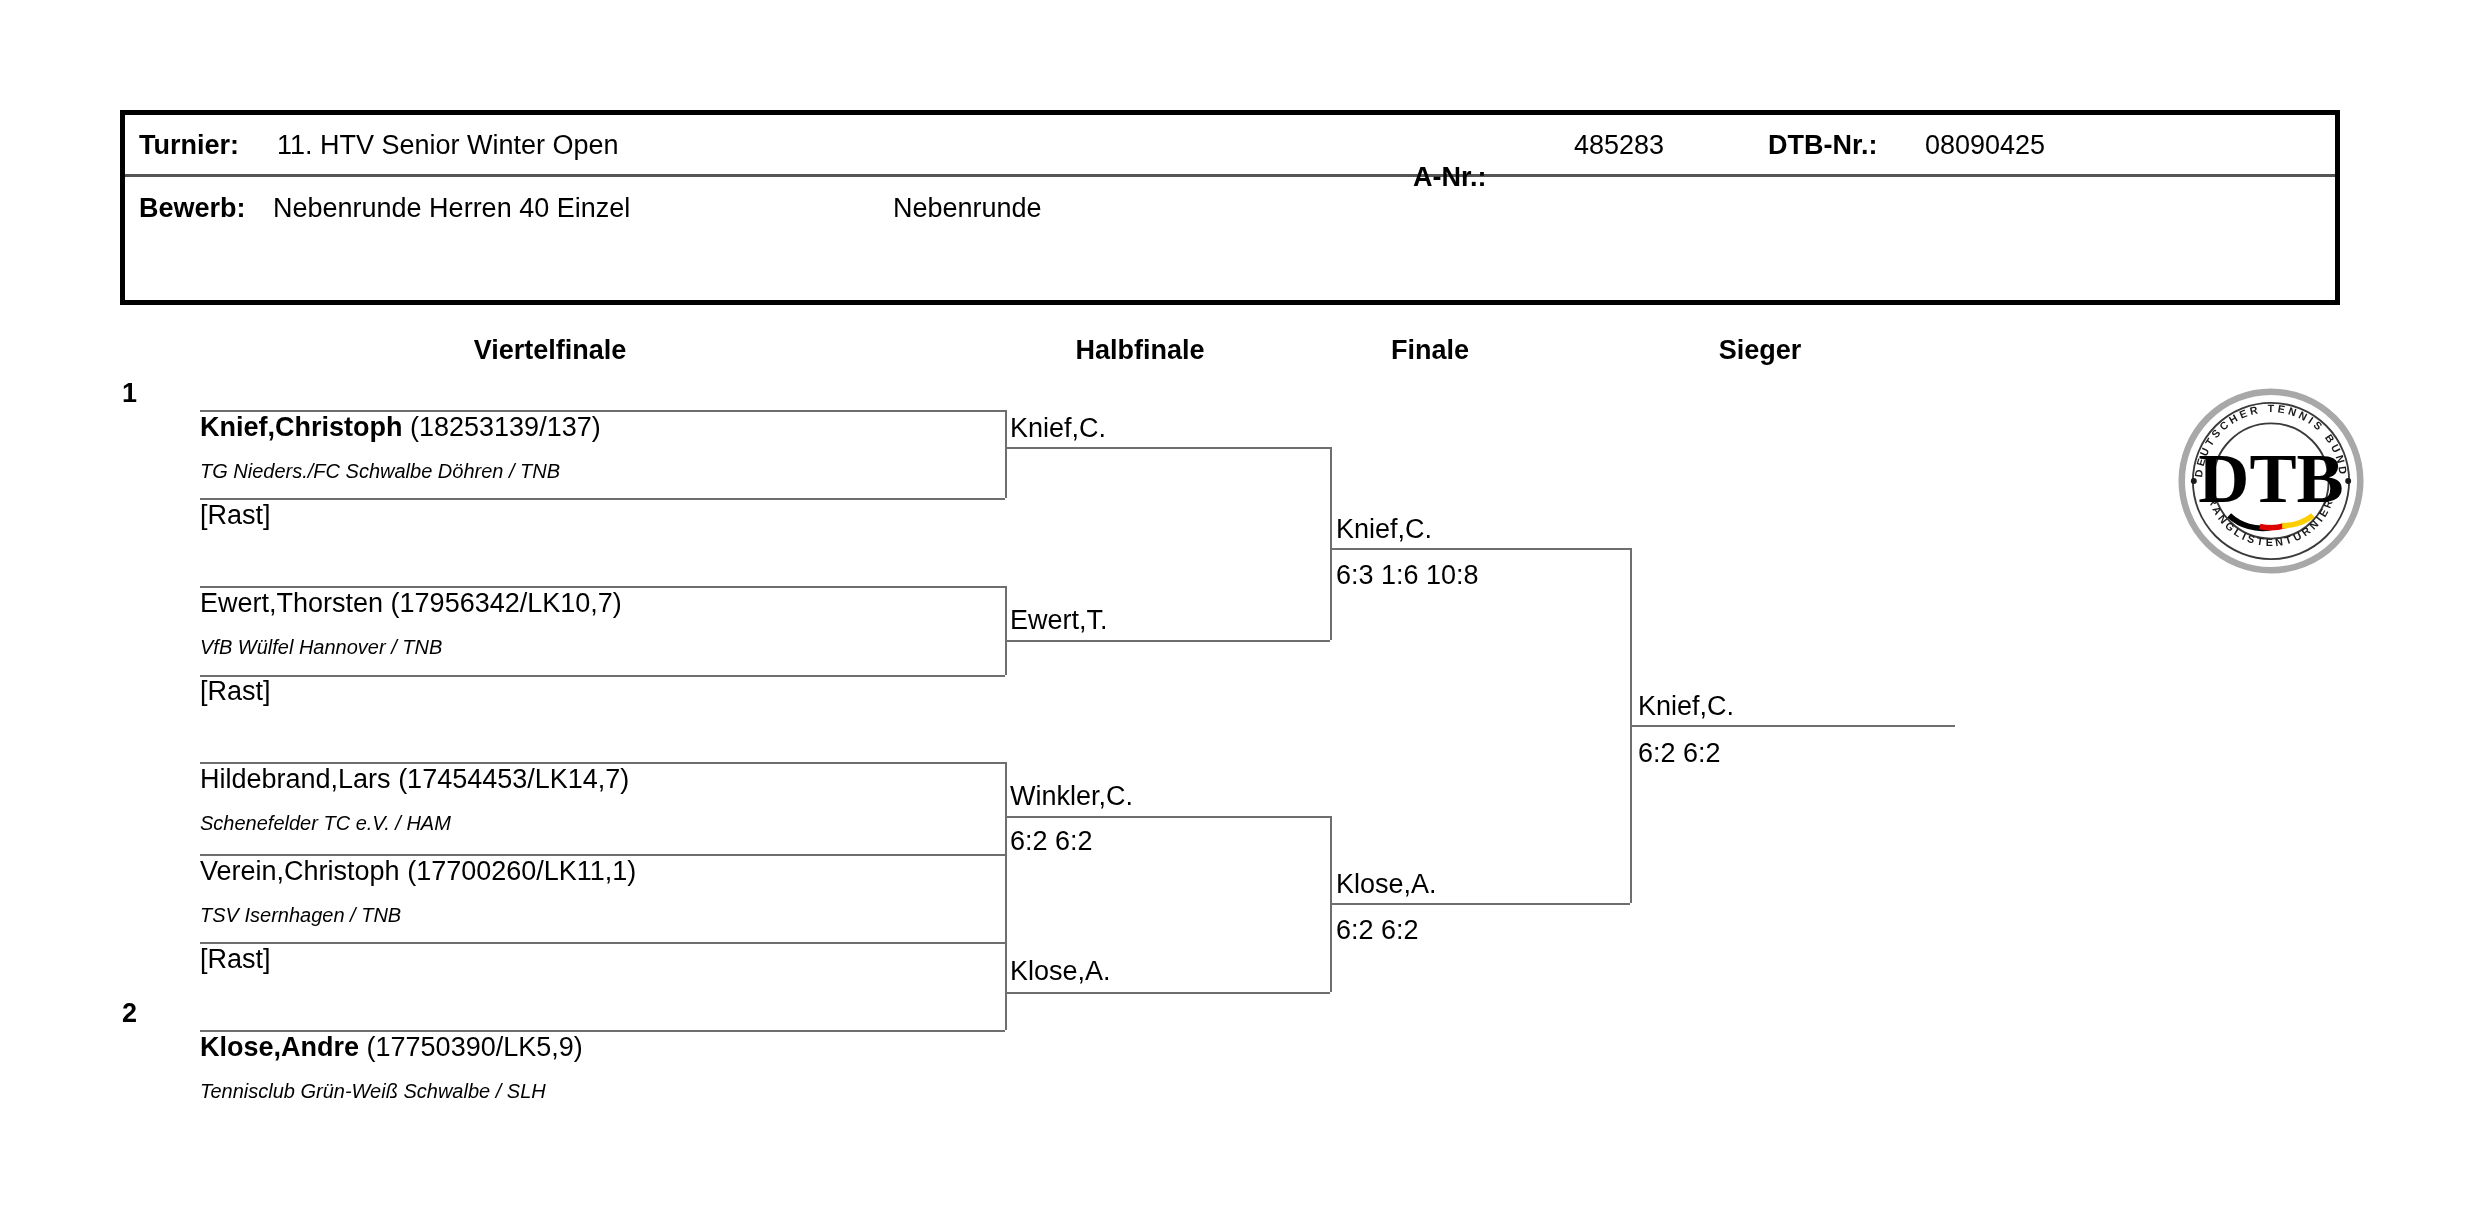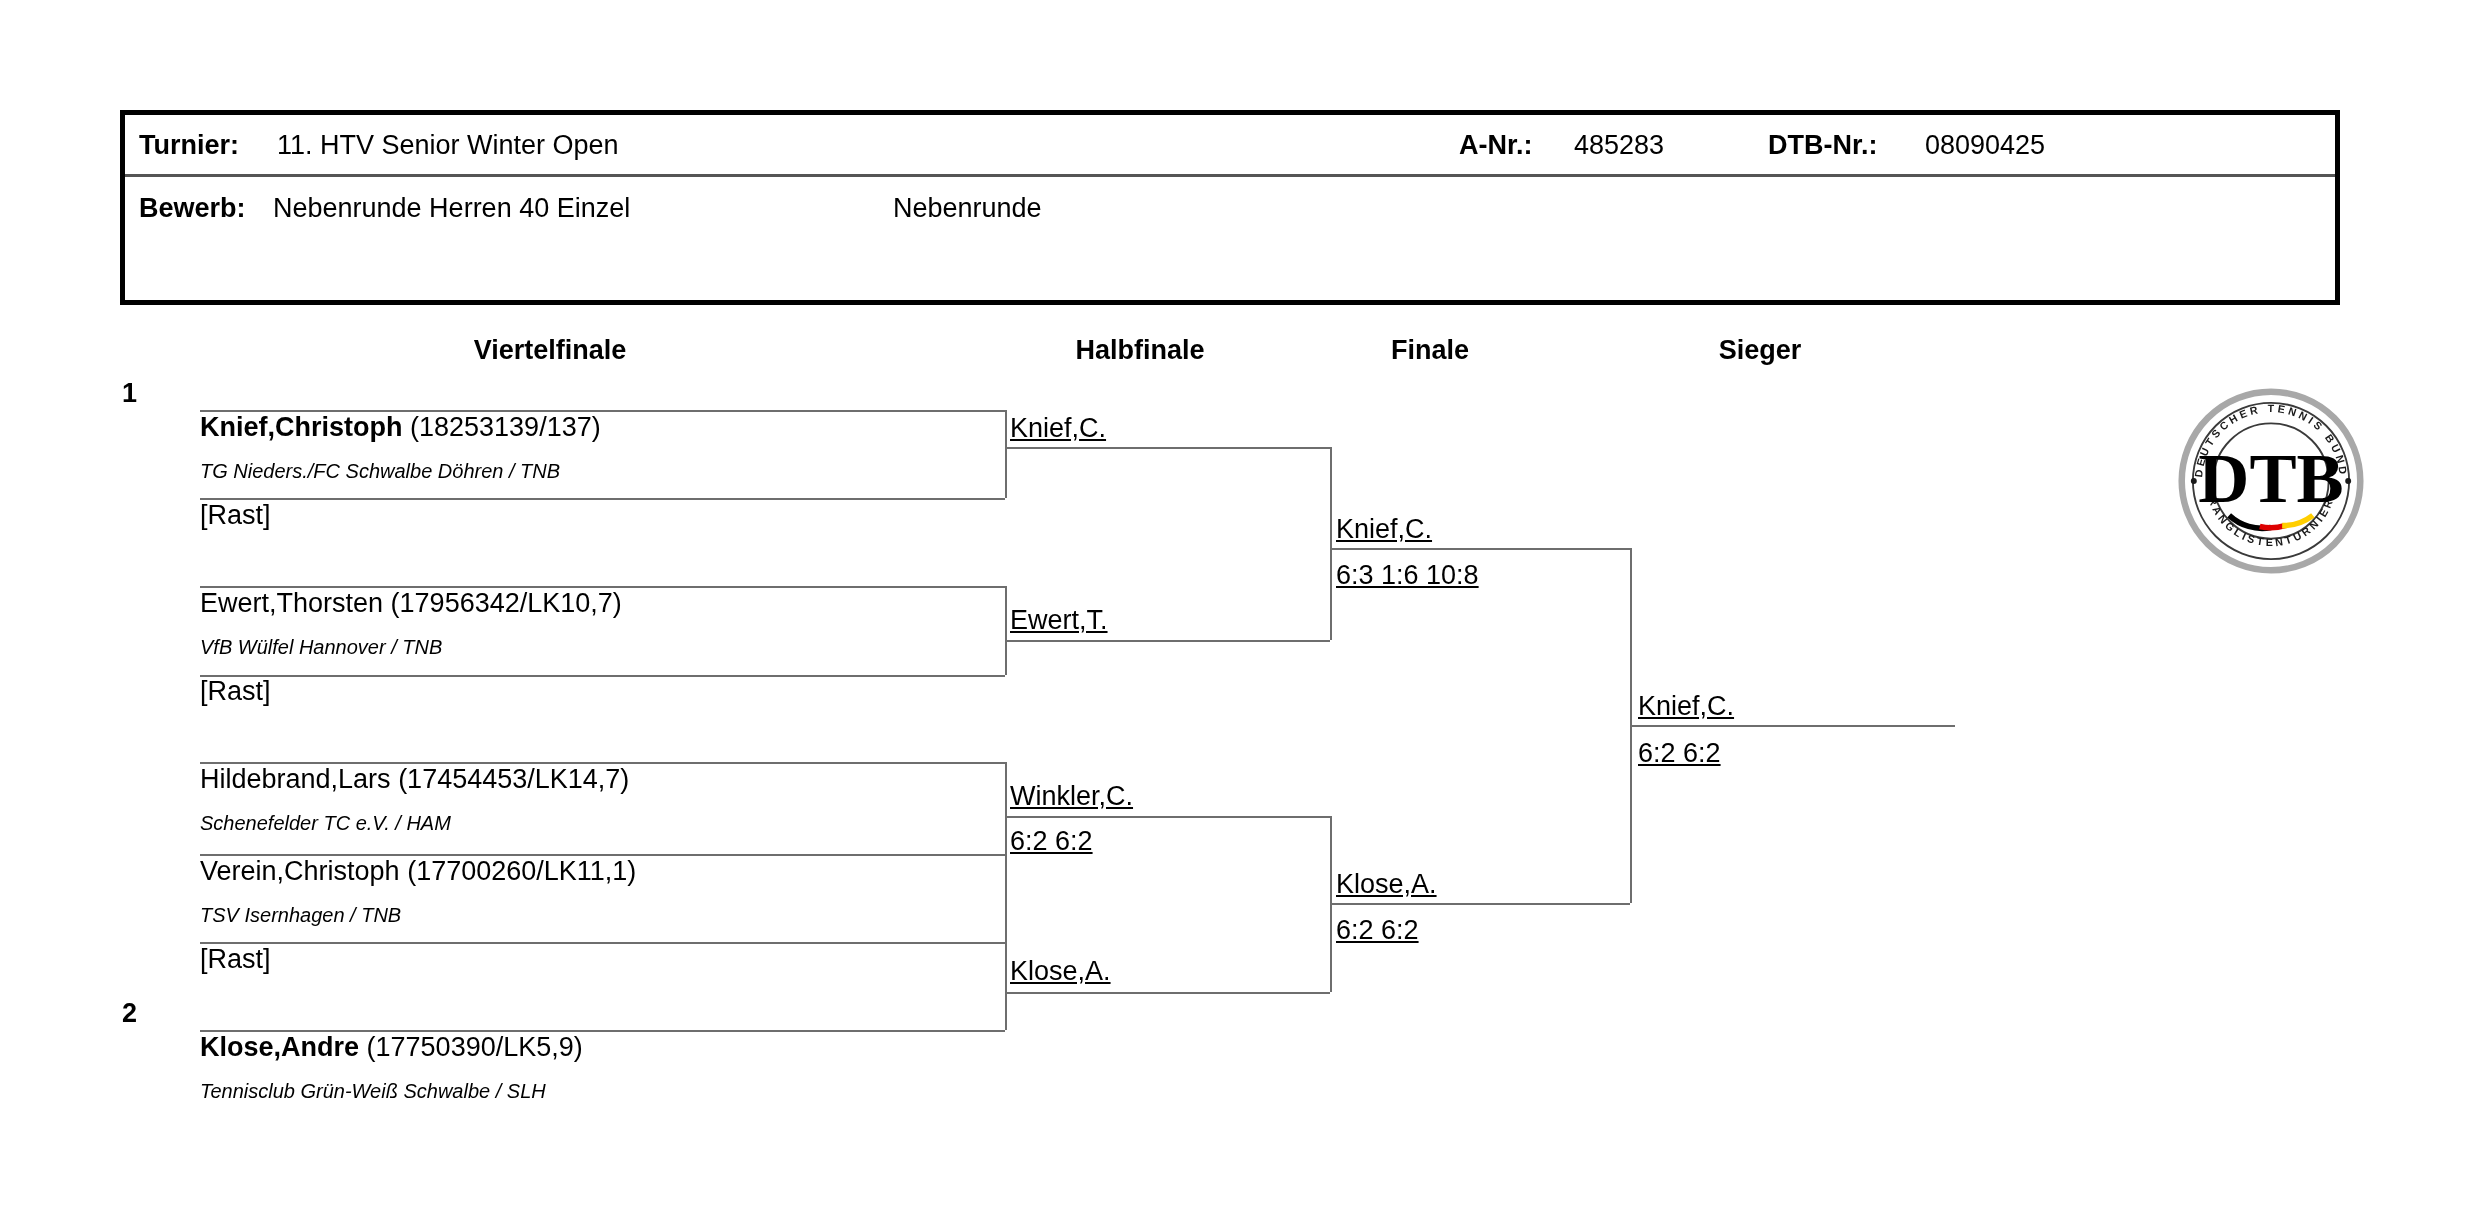--- a/index.html
+++ b/index.html
@@ -102,21 +102,20 @@
     width: 0;
     border-left: 2px solid #6e6e6e;
   }
 
   
   .adv {
     position: absolute;
     white-space: nowrap;
     font-size: 27px;
     line-height: 1;
-    text-decoration: underline;
   }
   .score { font-size: 27px; }
 
   
   #dtb-logo {
     position: absolute;
     left: 2178px;
     top: 388px;
     width: 186px;
     height: 186px;
@@ -125,21 +124,21 @@
 </head>
 <body>
 
 <div id="page">
 
   <div id="header-box">
 
     <div class="hdr-row">
       <span class="hdr-cell hdr-label" style="left:14px;">Turnier:</span>
       <span class="hdr-cell hdr-val" style="left:152px;">11. HTV Senior Winter Open</span>
-      <span class="hdr-cell hdr-label" style="left:1334px;">A-Nr.:</span>
+      <span class="hdr-cell hdr-label" style="left:1288px;margin-top:32px;">A-Nr.:</span>
       <span class="hdr-cell hdr-val" style="left:1449px;">485283</span>
       <span class="hdr-cell hdr-label" style="left:1643px;">DTB-Nr.:</span>
       <span class="hdr-cell hdr-val" style="left:1800px;">08090425</span>
     </div>
 
 
     <div class="hdr-row last">
       <span class="hdr-cell hdr-label" style="left:14px;">Bewerb:</span>
       <span class="hdr-cell hdr-val" style="left:148px;">Nebenrunde Herren 40 Einzel</span>
       <span class="hdr-cell hdr-val" style="left:768px;">Nebenrunde</span>

